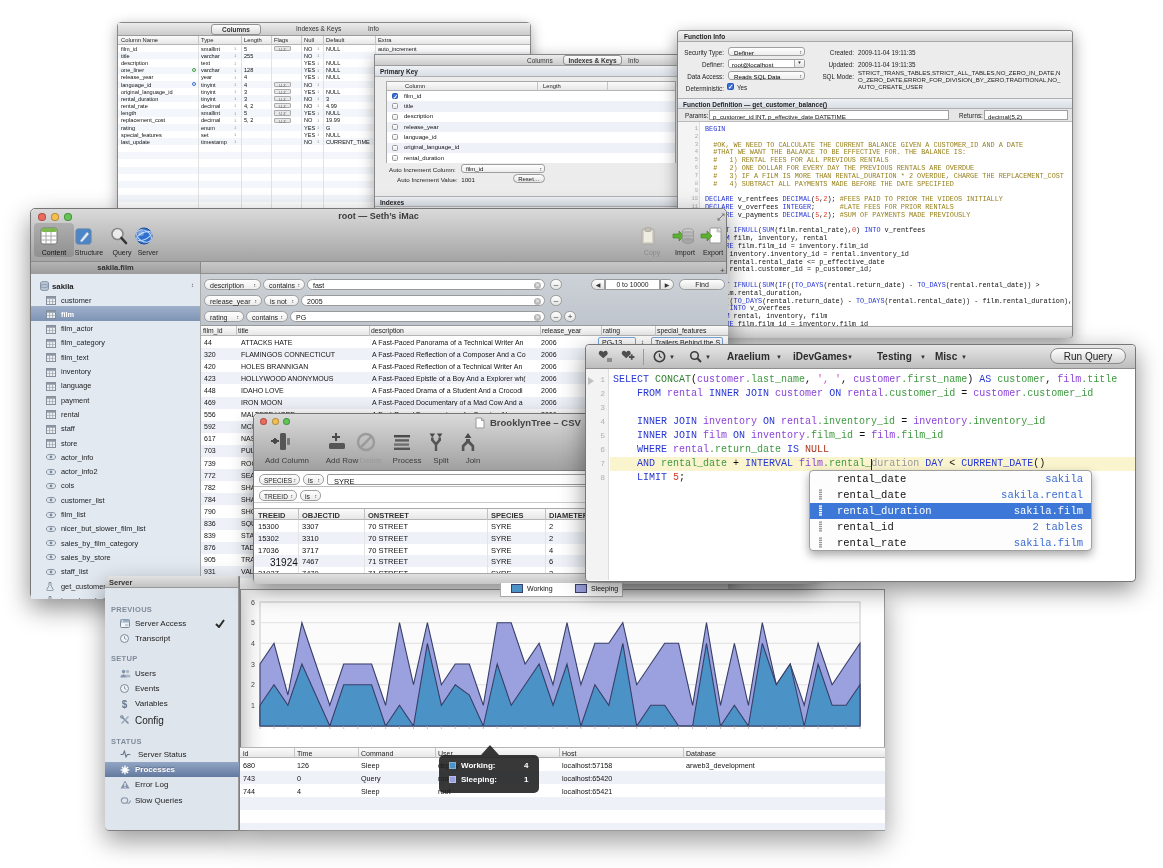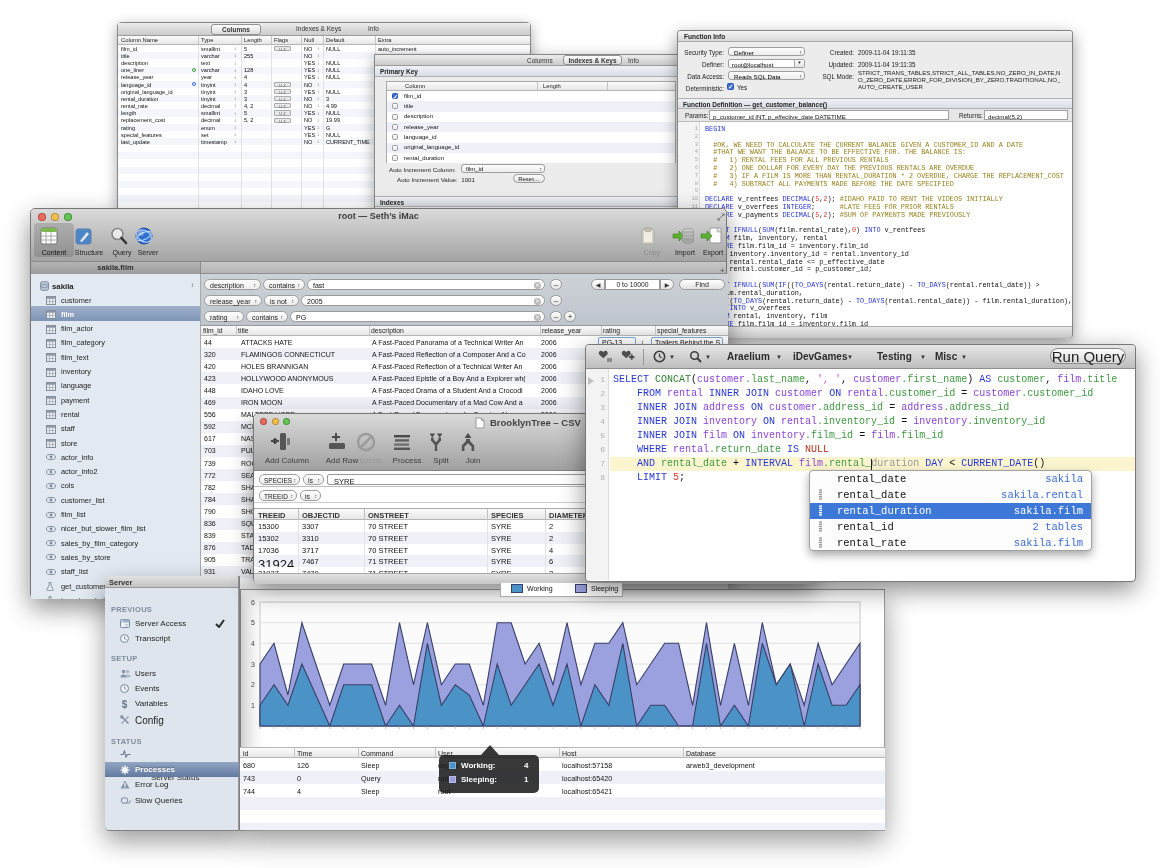--- a/index.html
+++ b/index.html
@@ -288,21 +288,21 @@
 <div class="a mono" style="left:0;top:34.2px;width:20px;text-align:right;font-size:5.5px;color:#aaa;">5</div>
 <div class="a mono" style="left:27px;top:34.2px;font-size:6.8px;white-space:pre;color:#111;"><span class="cmt">  #   1) RENTAL FEES FOR ALL PREVIOUS RENTALS</span></div>
 <div class="a mono" style="left:0;top:42.0px;width:20px;text-align:right;font-size:5.5px;color:#aaa;">6</div>
 <div class="a mono" style="left:27px;top:42.0px;font-size:6.8px;white-space:pre;color:#111;"><span class="cmt">  #   2) ONE DOLLAR FOR EVERY DAY THE PREVIOUS RENTALS ARE OVERDUE</span></div>
 <div class="a mono" style="left:0;top:49.8px;width:20px;text-align:right;font-size:5.5px;color:#aaa;">7</div>
 <div class="a mono" style="left:27px;top:49.8px;font-size:6.8px;white-space:pre;color:#111;"><span class="cmt">  #   3) IF A FILM IS MORE THAN RENTAL_DURATION * 2 OVERDUE, CHARGE THE REPLACEMENT_COST</span></div>
 <div class="a mono" style="left:0;top:57.6px;width:20px;text-align:right;font-size:5.5px;color:#aaa;">8</div>
 <div class="a mono" style="left:27px;top:57.6px;font-size:6.8px;white-space:pre;color:#111;"><span class="cmt">  #   4) SUBTRACT ALL PAYMENTS MADE BEFORE THE DATE SPECIFIED</span></div>
 <div class="a mono" style="left:0;top:65.4px;width:20px;text-align:right;font-size:5.5px;color:#aaa;">9</div>
 <div class="a mono" style="left:0;top:73.2px;width:20px;text-align:right;font-size:5.5px;color:#aaa;">10</div>
-<div class="a mono" style="left:27px;top:73.2px;font-size:6.8px;white-space:pre;color:#111;"><span class="kb">DECLARE</span><span> v_rentfees </span><span class="kb">DECIMAL</span><span>(</span><span class="num">5</span><span>,</span><span class="num">2</span><span>); </span><span class="cmt">#IDAHO PAID TO RENT THE VIDEOS INITIALLY</span></div>
+<div class="a mono" style="left:27px;top:73.2px;font-size:6.8px;white-space:pre;color:#111;"><span class="kb">DECLARE</span><span> v_rentfees </span><span class="kb">DECIMAL</span><span>(</span><span class="num">5</span><span>,</span><span class="num">2</span><span>); </span><span class="cmt">#FEES PAID TO PRIOR THE VIDEOS INITIALLY</span></div>
 <div class="a mono" style="left:0;top:81.0px;width:20px;text-align:right;font-size:5.5px;color:#aaa;">11</div>
 <div class="a mono" style="left:27px;top:81.0px;font-size:6.8px;white-space:pre;color:#111;"><span class="kb">DECLARE</span><span> v_overfees </span><span class="kb">INTEGER</span><span>;      </span><span class="cmt">#LATE FEES FOR PRIOR RENTALS</span></div>
 <div class="a mono" style="left:0;top:88.8px;width:20px;text-align:right;font-size:5.5px;color:#aaa;">12</div>
 <div class="a mono" style="left:27px;top:88.8px;font-size:6.8px;white-space:pre;color:#111;"><span class="kb">DECLARE</span><span> v_payments </span><span class="kb">DECIMAL</span><span>(</span><span class="num">5</span><span>,</span><span class="num">2</span><span>); </span><span class="cmt">#SUM OF PAYMENTS MADE PREVIOUSLY</span></div>
 <div class="a mono" style="left:0;top:96.6px;width:20px;text-align:right;font-size:5.5px;color:#aaa;">13</div>
 <div class="a mono" style="left:0;top:104.4px;width:20px;text-align:right;font-size:5.5px;color:#aaa;">14</div>
 <div class="a mono" style="left:27px;top:104.4px;font-size:6.8px;white-space:pre;color:#111;"><span class="kb">SELECT </span><span class="kb">IFNULL</span><span>(</span><span class="kb">SUM</span><span>(film.rental_rate),</span><span class="num">0</span><span>) </span><span class="kb">INTO</span><span> v_rentfees</span></div>
 <div class="a mono" style="left:0;top:112.2px;width:20px;text-align:right;font-size:5.5px;color:#aaa;">15</div>
 <div class="a mono" style="left:27px;top:112.2px;font-size:6.8px;white-space:pre;color:#111;"><span class="kb">  FROM</span><span> film, inventory, rental</span></div>
 <div class="a mono" style="left:0;top:120.0px;width:20px;text-align:right;font-size:5.5px;color:#aaa;">16</div>
@@ -837,21 +837,21 @@
             <circle cx="1.8" cy="1.8" r="1.3" fill="none" stroke="#7a8a9a"></circle>
           </svg>
         </div>
         <div class="a" style="left:30px;top:126.6px;font-size:10px;color:#222;">Config</div>
 <div class="a" style="left:6px;top:149px;font-size:7.5px;font-weight:bold;color:#7f8b9c;letter-spacing:.3px;">STATUS</div>
 <div class="a" style="left:15px;top:162.0px;">
           <svg width="11" height="8" viewBox="0 0 11 8">
             <path d="M0.5 4.5 h2.5 l1.4 -3.5 1.6 6 1.4 -2.5 h3" fill="none" stroke="#6a7a8e" stroke-width="1.1"></path>
           </svg>
         </div>
-        <div class="a" style="left:46px;top:162.0px;font-size:8px;color:#222;margin-top:23px;">Server Status</div>
+        <div class="a" style="left:33px;top:162.0px;font-size:8px;color:#222;">Server Status</div>
 <div class="a" style="left:0;top:174.2px;width:134px;height:14.5px;background:linear-gradient(#92a5c4,#63799f);"></div>
 <div class="a" style="left:15px;top:177.2px;">
           <svg width="10" height="10" viewBox="0 0 10 10">
             <circle cx="5" cy="5" r="2.6" fill="#fff"></circle>
             <circle cx="5" cy="5" r="1.1" fill="#7388ad"></circle>
             <g stroke="#fff" stroke-width="1.3">
               <line x1="5" y1="5" x2="9.40" y2="5.00"></line>
               <line x1="5" y1="5" x2="8.11" y2="8.11"></line>
               <line x1="5" y1="5" x2="5.00" y2="9.40"></line>
               <line x1="5" y1="5" x2="1.89" y2="8.11"></line>
@@ -1090,21 +1090,21 @@
 <div class="a" style="left:114px;top:13.8px;font-size:7.5px;color:#111;">70 STREET</div>
 <div class="a" style="left:237px;top:13.8px;font-size:7.5px;color:#111;">SYRE</div>
 <div class="a" style="left:295px;top:13.8px;font-size:7.5px;color:#111;">2</div>
 <div class="a" style="left:0;top:23.6px;width:100%;height:11.8px;background:#fff;"></div>
 <div class="a" style="left:4px;top:25.6px;font-size:7.5px;color:#111;">17036</div>
 <div class="a" style="left:48px;top:25.6px;font-size:7.5px;color:#111;">3717</div>
 <div class="a" style="left:114px;top:25.6px;font-size:7.5px;color:#111;">70 STREET</div>
 <div class="a" style="left:237px;top:25.6px;font-size:7.5px;color:#111;">SYRE</div>
 <div class="a" style="left:295px;top:25.6px;font-size:7.5px;color:#111;">4</div>
 <div class="a" style="left:0;top:35.4px;width:100%;height:11.8px;background:#eef2f8;"></div>
-<div class="a" style="left:4px;top:37.4px;font-size:13px;color:#111;">31924</div>
+<div class="a" style="left:16px;top:37.4px;font-size:10px;color:#111;">31924</div>
 <div class="a" style="left:48px;top:37.4px;font-size:7.5px;color:#111;">7467</div>
 <div class="a" style="left:114px;top:37.4px;font-size:7.5px;color:#111;">71 STREET</div>
 <div class="a" style="left:237px;top:37.4px;font-size:7.5px;color:#111;">SYRE</div>
 <div class="a" style="left:295px;top:37.4px;font-size:7.5px;color:#111;">6</div>
 <div class="a" style="left:0;top:47.2px;width:100%;height:11.8px;background:#fff;"></div>
 <div class="a" style="left:4px;top:49.2px;font-size:7.5px;color:#111;">31927</div>
 <div class="a" style="left:48px;top:49.2px;font-size:7.5px;color:#111;">7470</div>
 <div class="a" style="left:114px;top:49.2px;font-size:7.5px;color:#111;">71 STREET</div>
 <div class="a" style="left:237px;top:49.2px;font-size:7.5px;color:#111;">SYRE</div>
 <div class="a" style="left:295px;top:49.2px;font-size:7.5px;color:#111;">3</div>
@@ -1154,30 +1154,29 @@
       </div>
       <div class="a" style="left:119px;top:9px;font-size:6px;color:#333;">▼</div>
 <div class="a" style="left:141px;top:6px;font-size:10px;font-weight:bold;color:#2c2c2c;">Araelium</div>
 <div class="a" style="left:190px;top:9px;font-size:6px;color:#333;">▼</div>
 <div class="a" style="left:207px;top:6px;font-size:10px;font-weight:bold;color:#2c2c2c;">iDevGames</div>
 <div class="a" style="left:261px;top:9px;font-size:6px;color:#333;">▼</div>
 <div class="a" style="left:291px;top:6px;font-size:10px;font-weight:bold;color:#2c2c2c;">Testing</div>
 <div class="a" style="left:334px;top:9px;font-size:6px;color:#333;">▼</div>
 <div class="a" style="left:349px;top:6px;font-size:10px;font-weight:bold;color:#2c2c2c;">Misc</div>
 <div class="a" style="left:375px;top:9px;font-size:6px;color:#333;">▼</div>
-<div class="a" style="left:464px;top:3px;width:76px;height:16px;background:linear-gradient(#fefefe,#d6d6d6);border:1px solid #8a8a8a;border-radius:8px;text-align:center;font-size:15px;color:#222;line-height:15px;">Run Query</div>
+<div class="a" style="left:464px;top:3px;width:76px;height:16px;background:linear-gradient(#fefefe,#d6d6d6);border:1px solid #8a8a8a;border-radius:8px;text-align:center;font-size:10px;color:#222;line-height:15px;">Run Query</div>
 <div class="a" style="left:0;top:24px;width:549px;height:211px;background:#fff;border-radius:0 0 4px 4px;overflow:hidden;">
 <div class="a" style="left:0;top:0;width:23px;height:211px;background:#f3f3f3;border-right:1px solid #ddd;"></div>
 <div class="a" style="left:24px;top:88px;width:525px;height:14px;background:#fbf5cf;"></div>
 <div class="a mono" style="left:0;top:6px;width:19px;text-align:right;font-size:8px;color:#b0b0b0;">1</div>
 <div class="a mono" style="left:27px;top:4.5px;font-size:10px;white-space:pre;color:#111;"><span class="k">SELECT </span><span class="fn">CONCAT</span><span>(</span><span class="tbl">customer</span><span class="col">.last_name</span><span>, </span><span class="str">', '</span><span>, </span><span class="tbl">customer</span><span class="col">.first_name</span><span>) </span><span class="k">AS</span><span> </span><span class="col">customer</span><span>, </span><span class="tbl">film</span><span class="col">.title</span></div>
 <div class="a mono" style="left:0;top:20px;width:19px;text-align:right;font-size:8px;color:#b0b0b0;">2</div>
 <div class="a mono" style="left:27px;top:18.5px;font-size:10px;white-space:pre;color:#111;"><span class="k">    FROM</span><span> </span><span class="tbl">rental</span><span> </span><span class="k">INNER JOIN</span><span> </span><span class="tbl">customer</span><span> </span><span class="k">ON</span><span> </span><span class="tbl">rental</span><span class="col">.customer_id</span><span> = </span><span class="tbl">customer</span><span class="col">.customer_id</span></div>
 <div class="a mono" style="left:0;top:34px;width:19px;text-align:right;font-size:8px;color:#b0b0b0;">3</div>
-<div class="a mono" style="left:27px;top:32.5px;font-size:10px;white-space:pre;color:#111;"><span class="k">    INNER JOIN</span><span> </span><span class="tbl">address</span><span> </span><span class="k">ON</span><span> </span><span class="tbl">customer</span><span class="col">.address_id</span><span> = </span><span class="tbl">address</span><span class="col">.address_id</span></div>
 <div class="a mono" style="left:0;top:48px;width:19px;text-align:right;font-size:8px;color:#b0b0b0;">4</div>
 <div class="a mono" style="left:27px;top:46.5px;font-size:10px;white-space:pre;color:#111;"><span class="k">    INNER JOIN</span><span> </span><span class="tbl">inventory</span><span> </span><span class="k">ON</span><span> </span><span class="tbl">rental</span><span class="col">.inventory_id</span><span> = </span><span class="tbl">inventory</span><span class="col">.inventory_id</span></div>
 <div class="a mono" style="left:0;top:62px;width:19px;text-align:right;font-size:8px;color:#b0b0b0;">5</div>
 <div class="a mono" style="left:27px;top:60.5px;font-size:10px;white-space:pre;color:#111;"><span class="k">    INNER JOIN</span><span> </span><span class="tbl">film</span><span> </span><span class="k">ON</span><span> </span><span class="tbl">inventory</span><span class="col">.film_id</span><span> = </span><span class="tbl">film</span><span class="col">.film_id</span></div>
 <div class="a mono" style="left:0;top:76px;width:19px;text-align:right;font-size:8px;color:#b0b0b0;">6</div>
 <div class="a mono" style="left:27px;top:74.5px;font-size:10px;white-space:pre;color:#111;"><span class="k">    WHERE</span><span> </span><span class="tbl">rental</span><span class="col">.return_date</span><span> </span><span class="k">IS</span><span> </span><span class="nul">NULL</span></div>
 <div class="a mono" style="left:0;top:90px;width:19px;text-align:right;font-size:8px;color:#b0b0b0;">7</div>
 <div class="a mono" style="left:27px;top:88.5px;font-size:10px;white-space:pre;color:#111;"><span class="k">    AND</span><span> </span><span class="col">rental_date</span><span> + </span><span class="k">INTERVAL</span><span> </span><span class="tbl">film</span><span class="col">.rental_</span><span class="gy">duration</span><span> </span><span class="k">DAY</span><span> &lt; </span><span class="k">CURRENT_DATE</span><span>()</span></div>
 <div class="a mono" style="left:0;top:104px;width:19px;text-align:right;font-size:8px;color:#b0b0b0;">8</div>
 <div class="a mono" style="left:27px;top:102.5px;font-size:10px;white-space:pre;color:#111;"><span class="k">    LIMIT</span><span> </span><span class="num">5</span><span>;</span></div>

